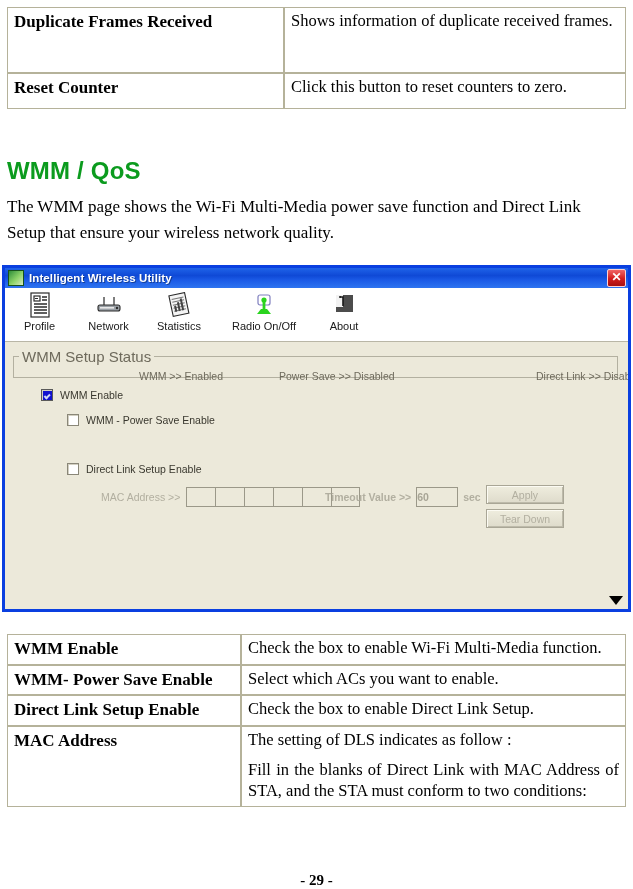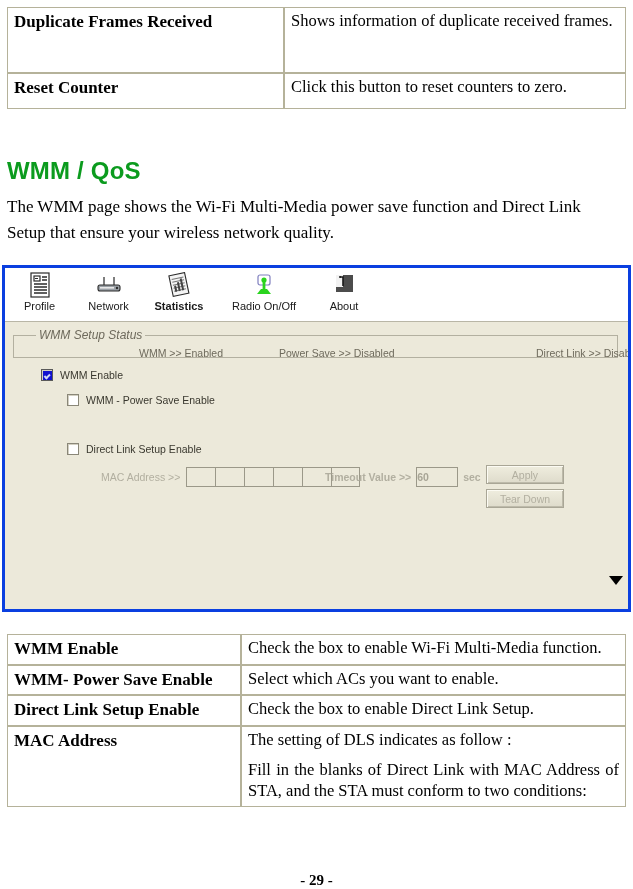--- a/index.html
+++ b/index.html
@@ -147,21 +147,21 @@
     color: #1a1a1a;
     margin-top: 1px;
     white-space: nowrap;
     font-family: "Liberation Sans", sans-serif;
   }
   .tool-icon {
     width: 28px; height: 28px;
     display: flex; align-items: center; justify-content: center;
   }
   .tool-item[data-name="tab-radio-onoff"] { width: 98px; }
-  .tool-item[data-name="tab-statistics"] { width: 72px; font-weight: bold; }
+  .tool-item[data-name="tab-statistics"] { width: 72px; }
   .tool-item[data-name="tab-advanced"]   { width: 72px; }
   .tool-item[data-name="tab-wmm"]        { width: 62px; }
   .tool-item[data-name="tab-wps"]        { width: 62px; }
   .tool-item[data-name="tab-about"]      { width: 62px; }
   #toolbar-spacer { flex: 0 0 26px; }
 
   
   #panel {
     position: relative;
     height: calc(100% - 74px);
@@ -172,25 +172,24 @@
     position: absolute;
     left: 8px; top: 6px;
     width: 605px;
     height: 30px;
     border: 1px solid #b3b0a0;
     margin: 0; padding: 0;
     box-sizing: border-box;
     background: transparent;
   }
   fieldset#status-group legend {
-    font-size: 12px;
+    font-size: 15px;
     color: #6e6a5c;
     padding: 0 3px;
-    margin-left: 22px;
-    font-style: italic;
+    margin-left: 5px;
   }
   .status-row {
     position: absolute;
     top: 5px;
     font-size: 10.5px;
     color: #6e6a5c;
     white-space: nowrap;
   }
   #status-wmm        { left: 125px; }
   #status-powersave  { left: 265px; }
@@ -347,20 +346,25 @@
       <td class="v" data-name="table-cell-value">Click this button to reset counters to zero.</td>
     </tr>
   </tbody>
 </table>
 
 <div id="section-heading" data-name="page-title">WMM / QoS</div>
 <div id="section-intro" data-name="section-intro-text">The WMM page shows the Wi-Fi Multi-Media power save function and Direct Link Setup that ensure your wireless network quality.</div>
 
 <div id="app-window" data-name="application-window">
 
+  <div id="title-bar" data-name="window-title-bar">
+    <span id="title-icon" data-name="app-logo-icon"></span>
+    <span id="title-text" data-name="window-title">Intelligent Wireless Utility</span>
+    <div id="close-button" data-name="close-icon">✕</div>
+  </div>
 
   <div id="toolbar" data-name="main-toolbar">
 
     <div class="tool-item" data-name="tab-profile">
       <span class="tool-icon" data-name="profile-icon">
         <svg width="24" height="26" viewBox="0 0 24 26">
           <rect x="3" y="1" width="18" height="24" fill="#fff" stroke="#2b2b2b" stroke-width="1.2"></rect>
           <rect x="6" y="4" width="6" height="5" fill="none" stroke="#2b2b2b" stroke-width="1.2"></rect>
           <path d="M7 6.5h3" stroke="#2b2b2b" stroke-width="1"></path>
           <g stroke="#2b2b2b" stroke-width="1.3">

